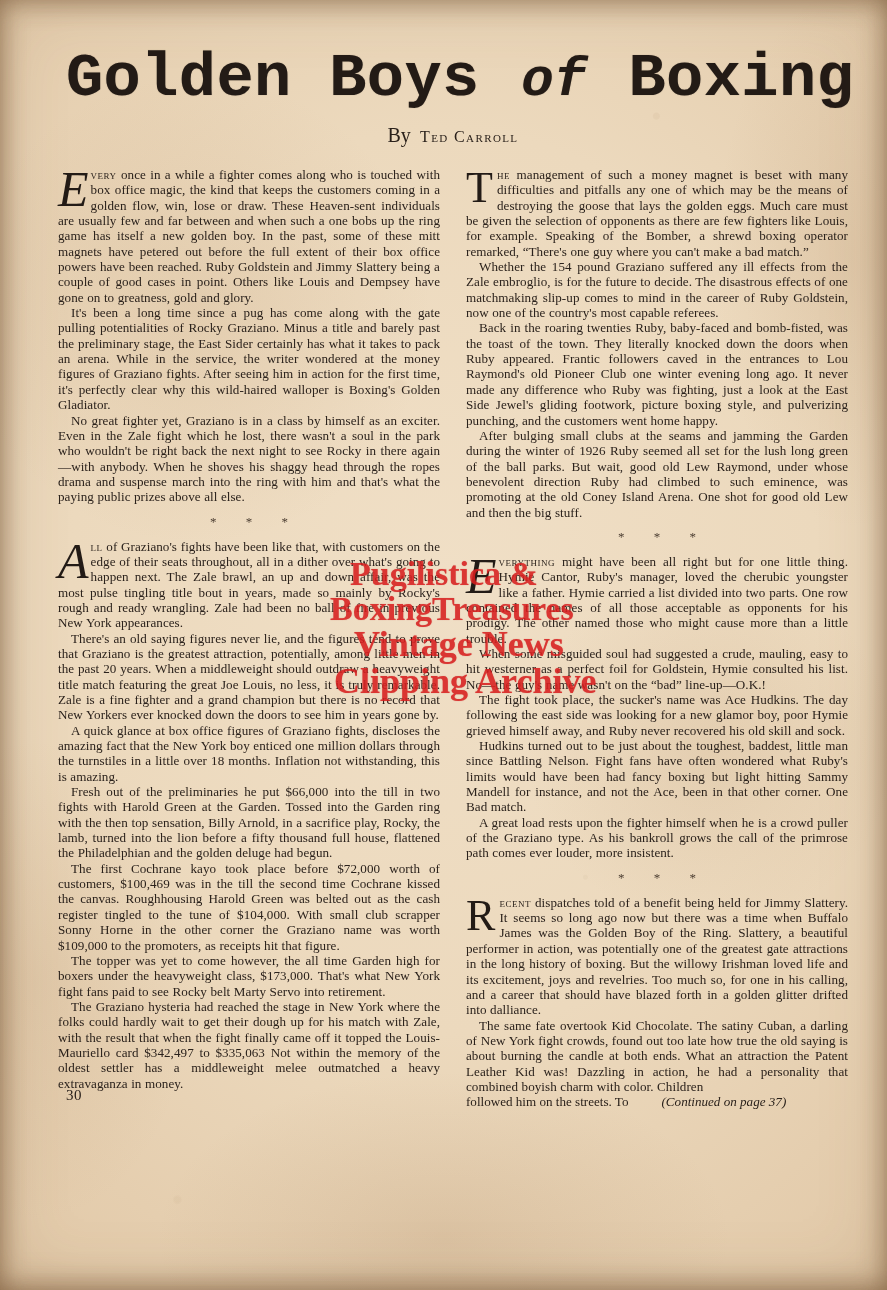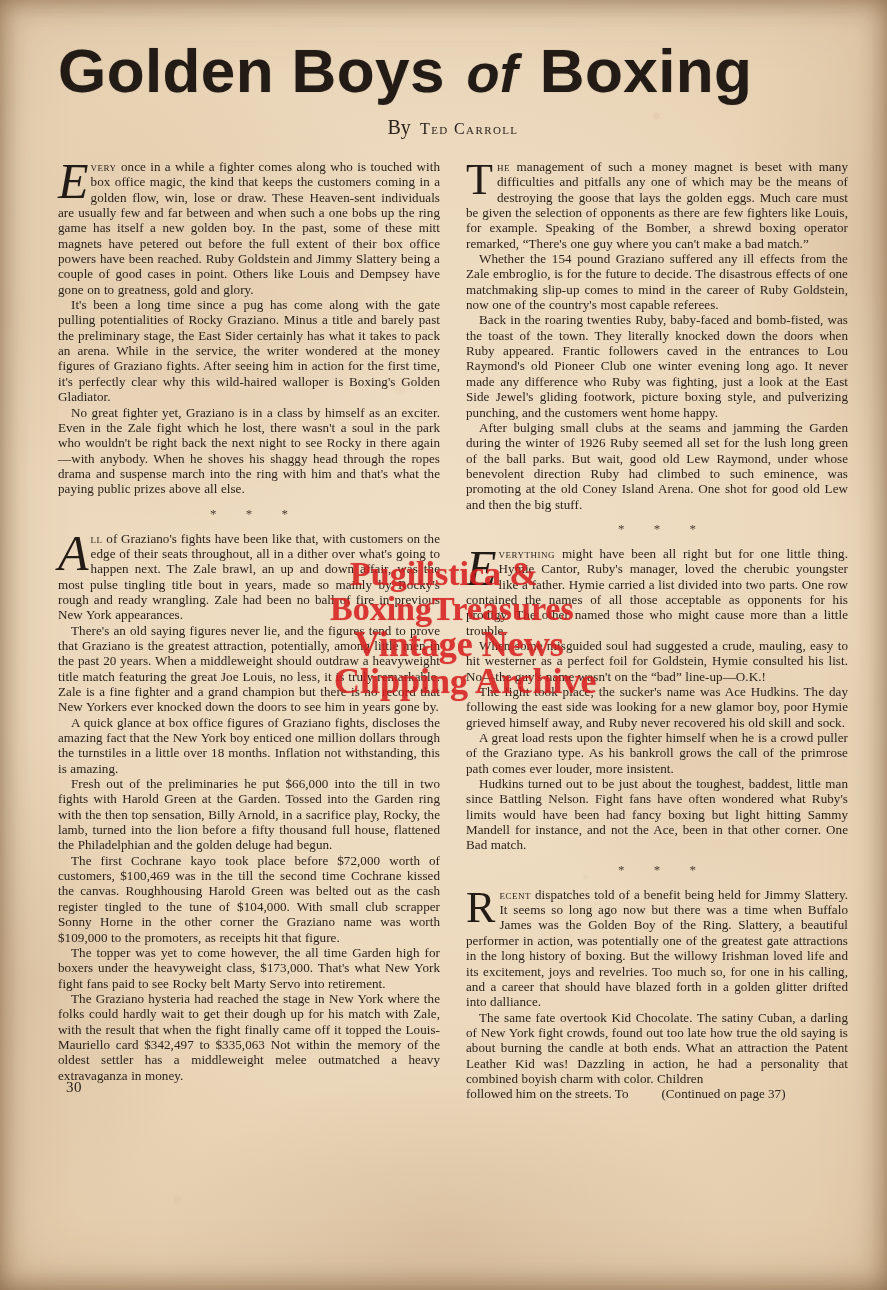--- a/index.html
+++ b/index.html
@@ -66,28 +66,28 @@
   #content {
     position: absolute;
     left: 58px;
     top: 34px;
     width: 790px;
     height: 1230px;
   }
 
   
   .title {
-    text-align: left;
-    font-family: Liberation Sans, sans-serif;
+    text-align: right;
+    font-family: Liberation Mono, monospace;
     font-size: 62px;
     line-height: 1.0;
     letter-spacing: .4px;
     color: #231b16;
     white-space: nowrap;
-    margin: 0;
+    margin: 8px;
     padding: 6px 0 0 0;
     text-shadow: 0 0 1px rgba(40,28,20,.35);
   }
   .title .it {
     font-style: italic;
     font-size: 54px;
     padding: 0 4px;
   }
   .byline {
     text-align: center;
@@ -157,20 +157,21 @@
   .stars {
     text-align: center;
     font-size: 13px;
     letter-spacing: 13px;
     color: #4a3c30;
     margin: 9px 0 9px 0;
     padding-left: 13px;
   }
 
   .contnote {
+    font-style: italic;
     white-space: nowrap;
   }
   .lastline {
     display: flex;
     justify-content: flex-start;
     font-size: 13.1px;
     line-height: 15.35px;
     gap: 33px;
   }
 
@@ -249,22 +250,22 @@
         <p class="body">Whether the 154 pound Graziano suffered any ill effects from the Zale embroglio, is for the future to decide. The disastrous effects of one matchmaking slip-up comes to mind in the career of Ruby Goldstein, now one of the country's most capable referees.</p>
         <p class="body">Back in the roaring twenties Ruby, baby-faced and bomb-fisted, was the toast of the town. They literally knocked down the doors when Ruby appeared. Frantic followers caved in the entrances to Lou Raymond's old Pioneer Club one winter evening long ago. It never made any difference who Ruby was fighting, just a look at the East Side Jewel's gliding footwork, picture boxing style, and pulverizing punching, and the customers went home happy.</p>
         <p class="body">After bulging small clubs at the seams and jamming the Garden during the winter of 1926 Ruby seemed all set for the lush long green of the ball parks. But wait, good old Lew Raymond, under whose benevolent direction Ruby had climbed to such eminence, was promoting at the old Coney Island Arena. One shot for good old Lew and then the big stuff.</p>
 
         <div class="stars">* * *</div>
 
         <p class="body dropcap"><span class="dc swash">E</span><span class="lead">verything</span><span> might have been all right but for one little thing. Hymie Cantor, Ruby's manager, loved the cherubic youngster like a father. Hymie carried a list divided into two parts. One row contained the names of all those acceptable as opponents for his prodigy. The other named those who might cause more than a little trouble.</span></p>
 
         <p class="body">When some misguided soul had suggested a crude, mauling, easy to hit westerner as a perfect foil for Goldstein, Hymie consulted his list. No—the guy's name wasn't on the “bad” line-up—O.K.!</p>
         <p class="body">The fight took place, the sucker's name was Ace Hudkins. The day following the east side was looking for a new glamor boy, poor Hymie grieved himself away, and Ruby never recovered his old skill and sock.</p>
+        <p class="body">Hudkins turned out to be just about the toughest, baddest, little man since Battling Nelson. Fight fans have often wondered what Ruby's limits would have been had fancy boxing but light hitting Sammy Mandell for instance, and not the Ace, been in that other corner. One Bad match.</p>
         <p class="body">A great load rests upon the fighter himself when he is a crowd puller of the Graziano type. As his bankroll grows the call of the primrose path comes ever louder, more insistent.</p>
-        <p class="body">Hudkins turned out to be just about the toughest, baddest, little man since Battling Nelson. Fight fans have often wondered what Ruby's limits would have been had fancy boxing but light hitting Sammy Mandell for instance, and not the Ace, been in that other corner. One Bad match.</p>
 
         <div class="stars">* * *</div>
 
         <p class="body dropcap"><span class="dc">R</span><span class="lead">ecent</span><span> dispatches told of a benefit being held for Jimmy Slattery. It seems so long ago now but there was a time when Buffalo James was the Golden Boy of the Ring. Slattery, a beautiful performer in action, was potentially one of the greatest gate attractions in the long history of boxing. But the willowy Irishman loved life and its excitement, joys and revelries. Too much so, for one in his calling, and a career that should have blazed forth in a golden glitter drifted into dalliance.</span></p>
 
         <p class="body">The same fate overtook Kid Chocolate. The satiny Cuban, a darling of New York fight crowds, found out too late how true the old saying is about burning the candle at both ends. What an attraction the Patent Leather Kid was! Dazzling in action, he had a personality that combined boyish charm with color. Children</p>
 
         <div class="lastline">
           <span>followed him on the streets. To</span>
           <span class="contnote">(Continued on page 37)</span>

